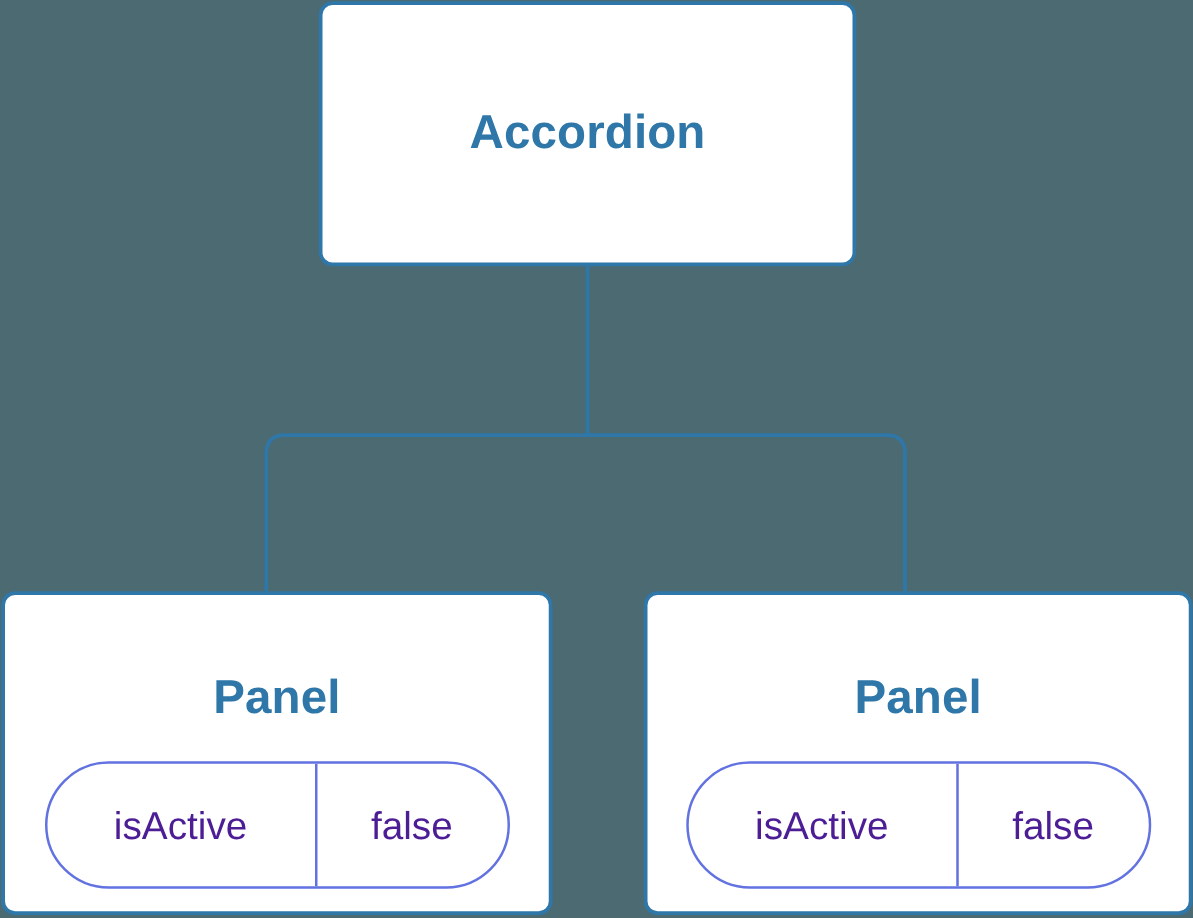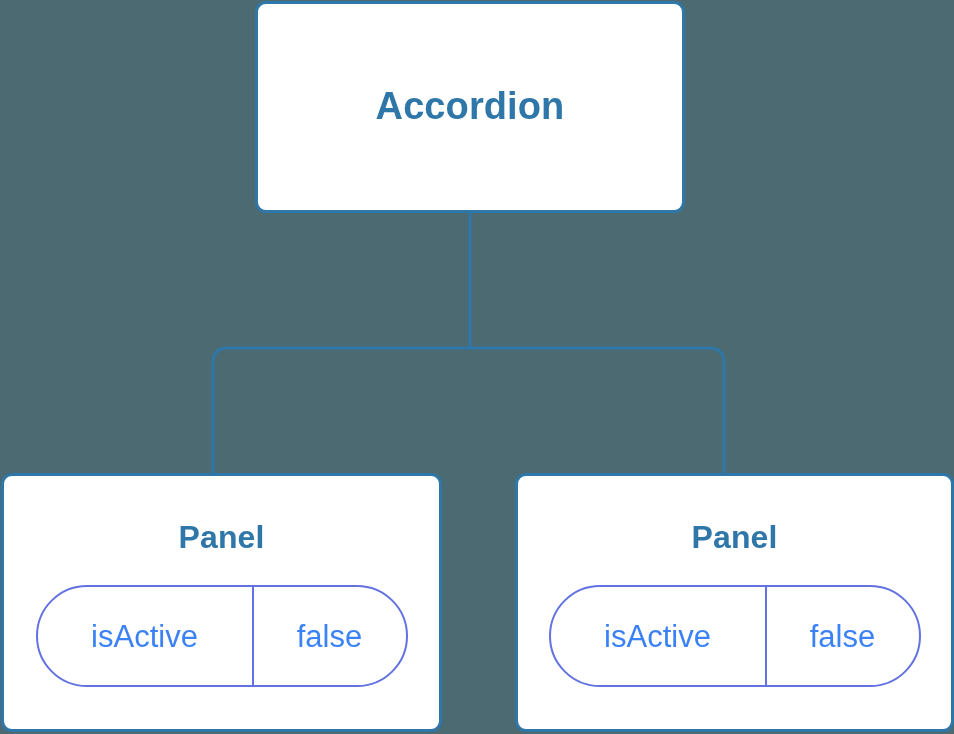--- a/index.html
+++ b/index.html
@@ -69,42 +69,42 @@
   
   .panel-card {
     top: 473px;
     height: 259px;
     justify-content: flex-start;
   }
   #node-panel-left  { left: 1px;   width: 441px; }
   #node-panel-right { left: 515px; width: 439px; }
 
   .panel-card .node-title {
-    font-size: 32px;
-    margin-top: 45px;
+    font-size: 38px;
+    margin-top: 63px;
     text-align: right;
   }
 
   
   .prop-pill {
     margin-top: 32px;
     height: 102px;
     border: 2.5px solid #6272e0;
     border-radius: 51px;
     box-sizing: border-box;
     display: flex;
     align-items: stretch;
     background: transparent;
   }
 
   .prop-key, .prop-value {
     display: flex;
     align-items: center;
     justify-content: center;
-    color: #3b82f6;
+    color: #4c1d95;
     font-size: 31px;
     line-height: 1;
     white-space: nowrap;
     box-sizing: border-box;
   }
   .prop-key   { width: 214px; }
   .prop-value {
     width: 154px;
     border-left: 2.5px solid #6272e0;
   }

